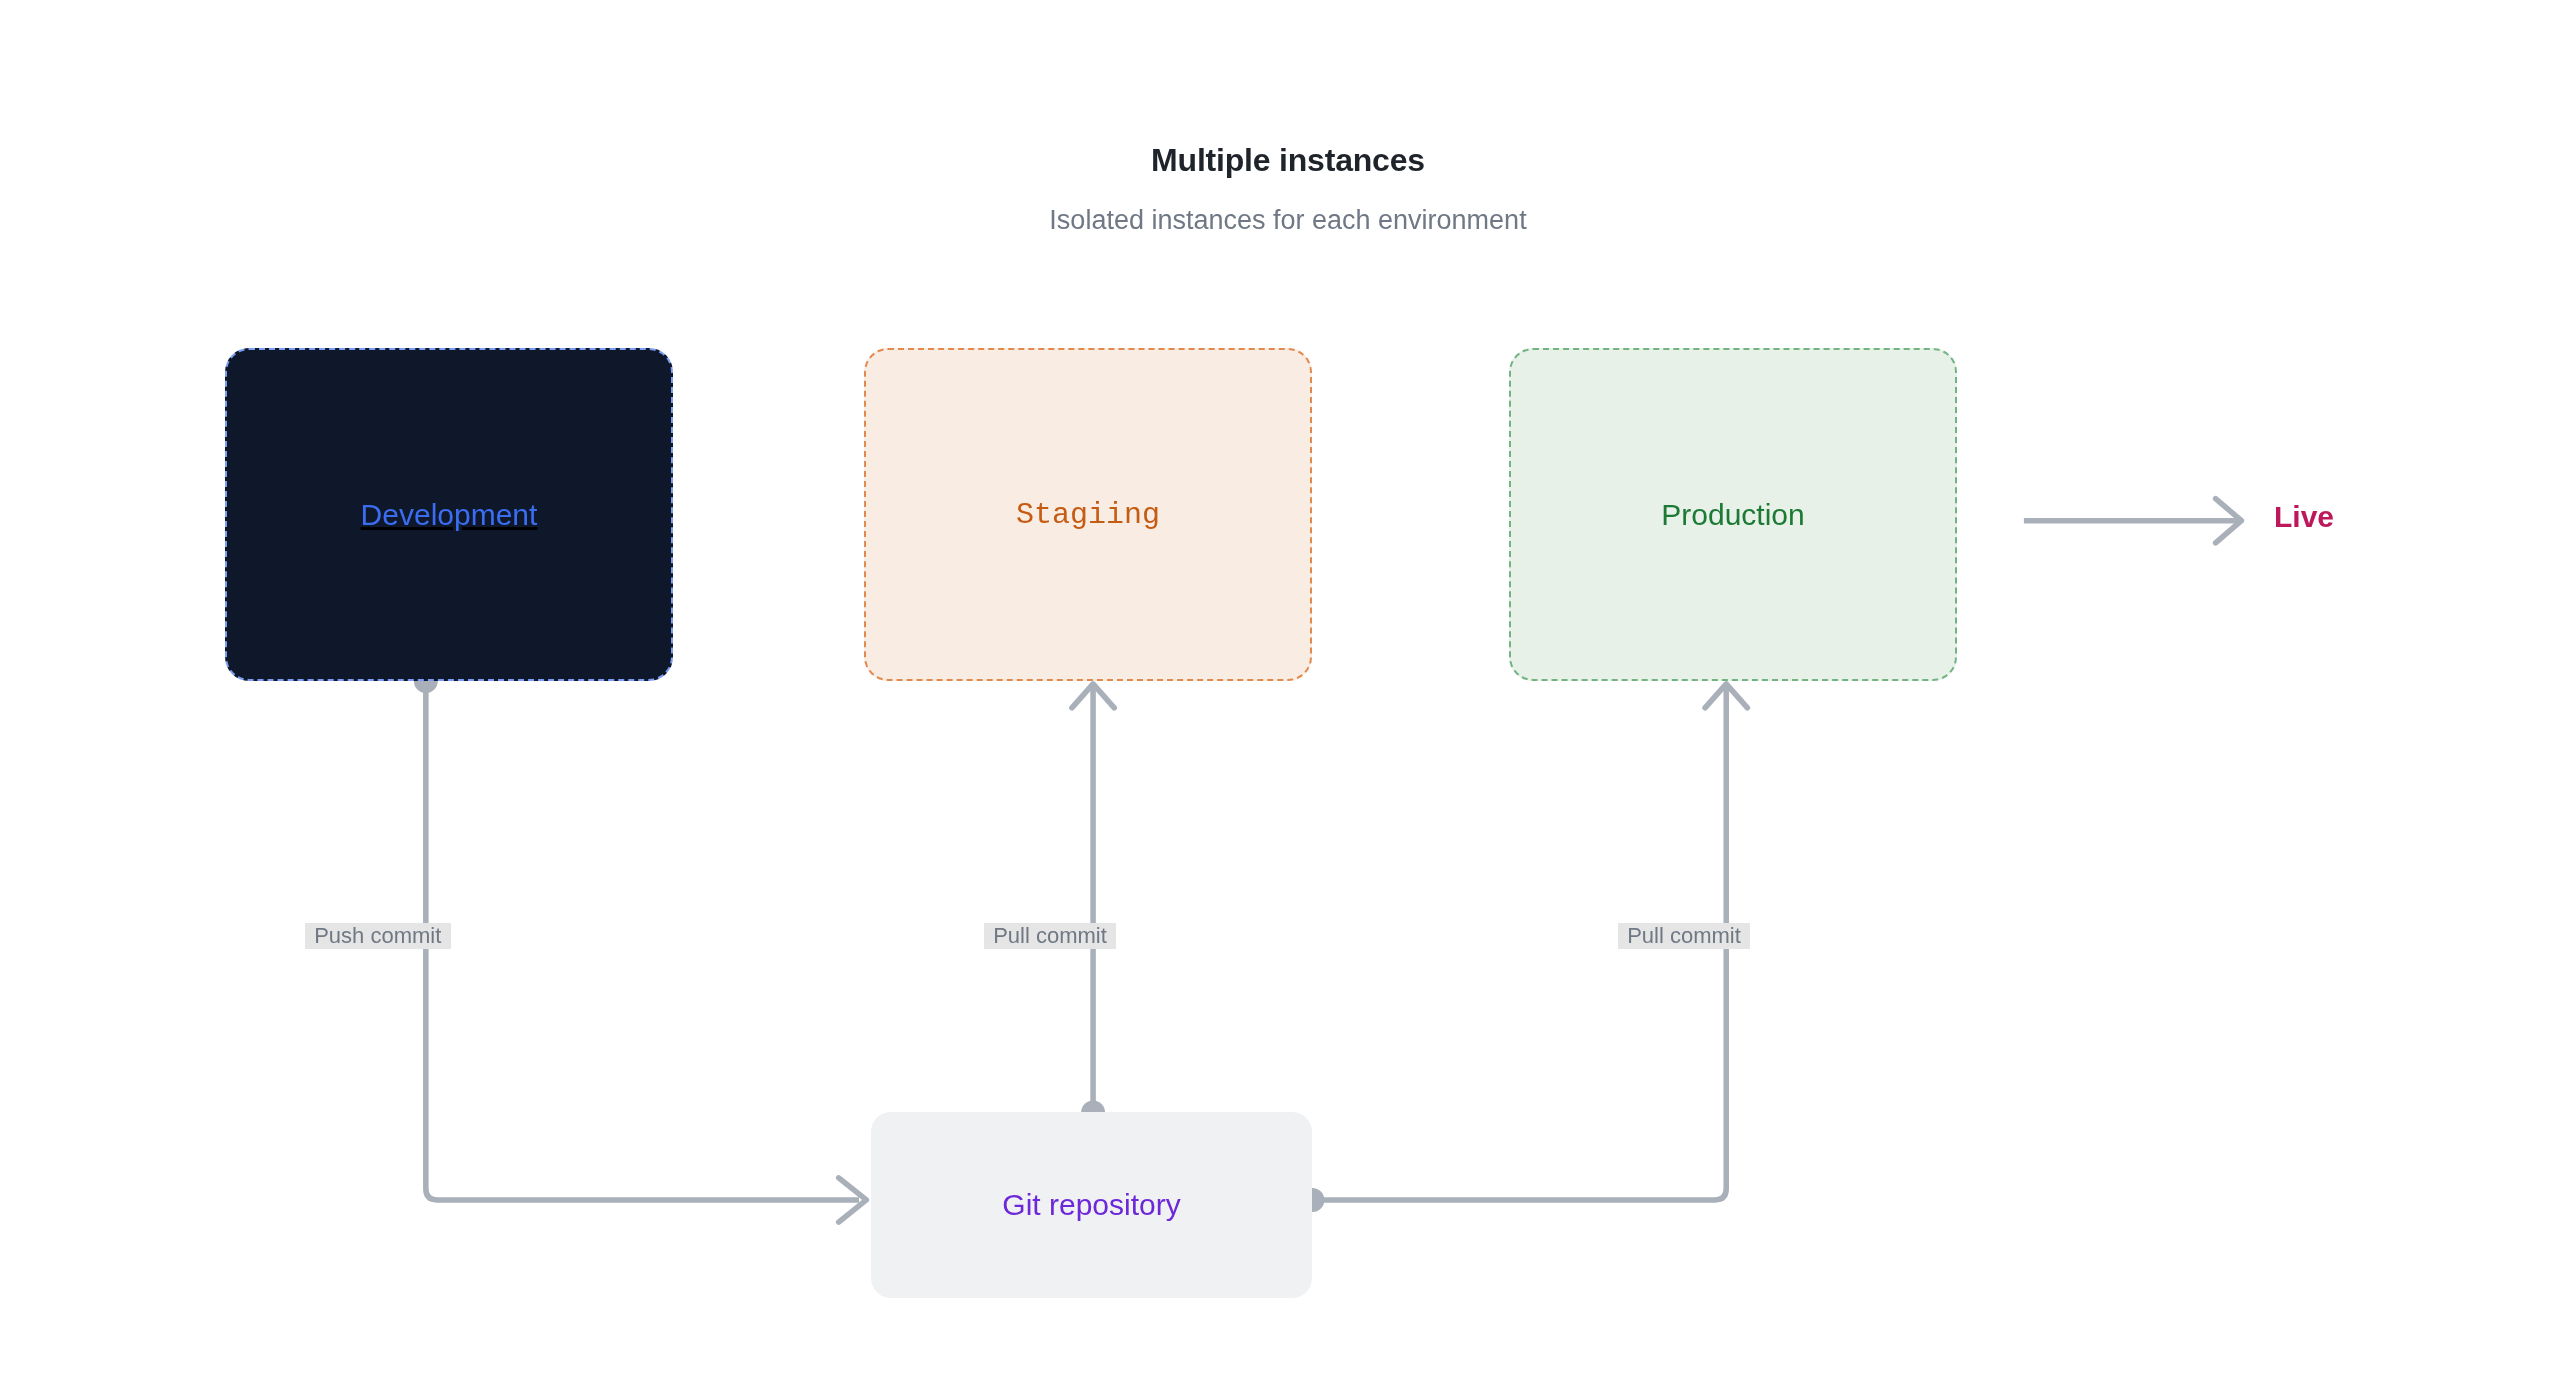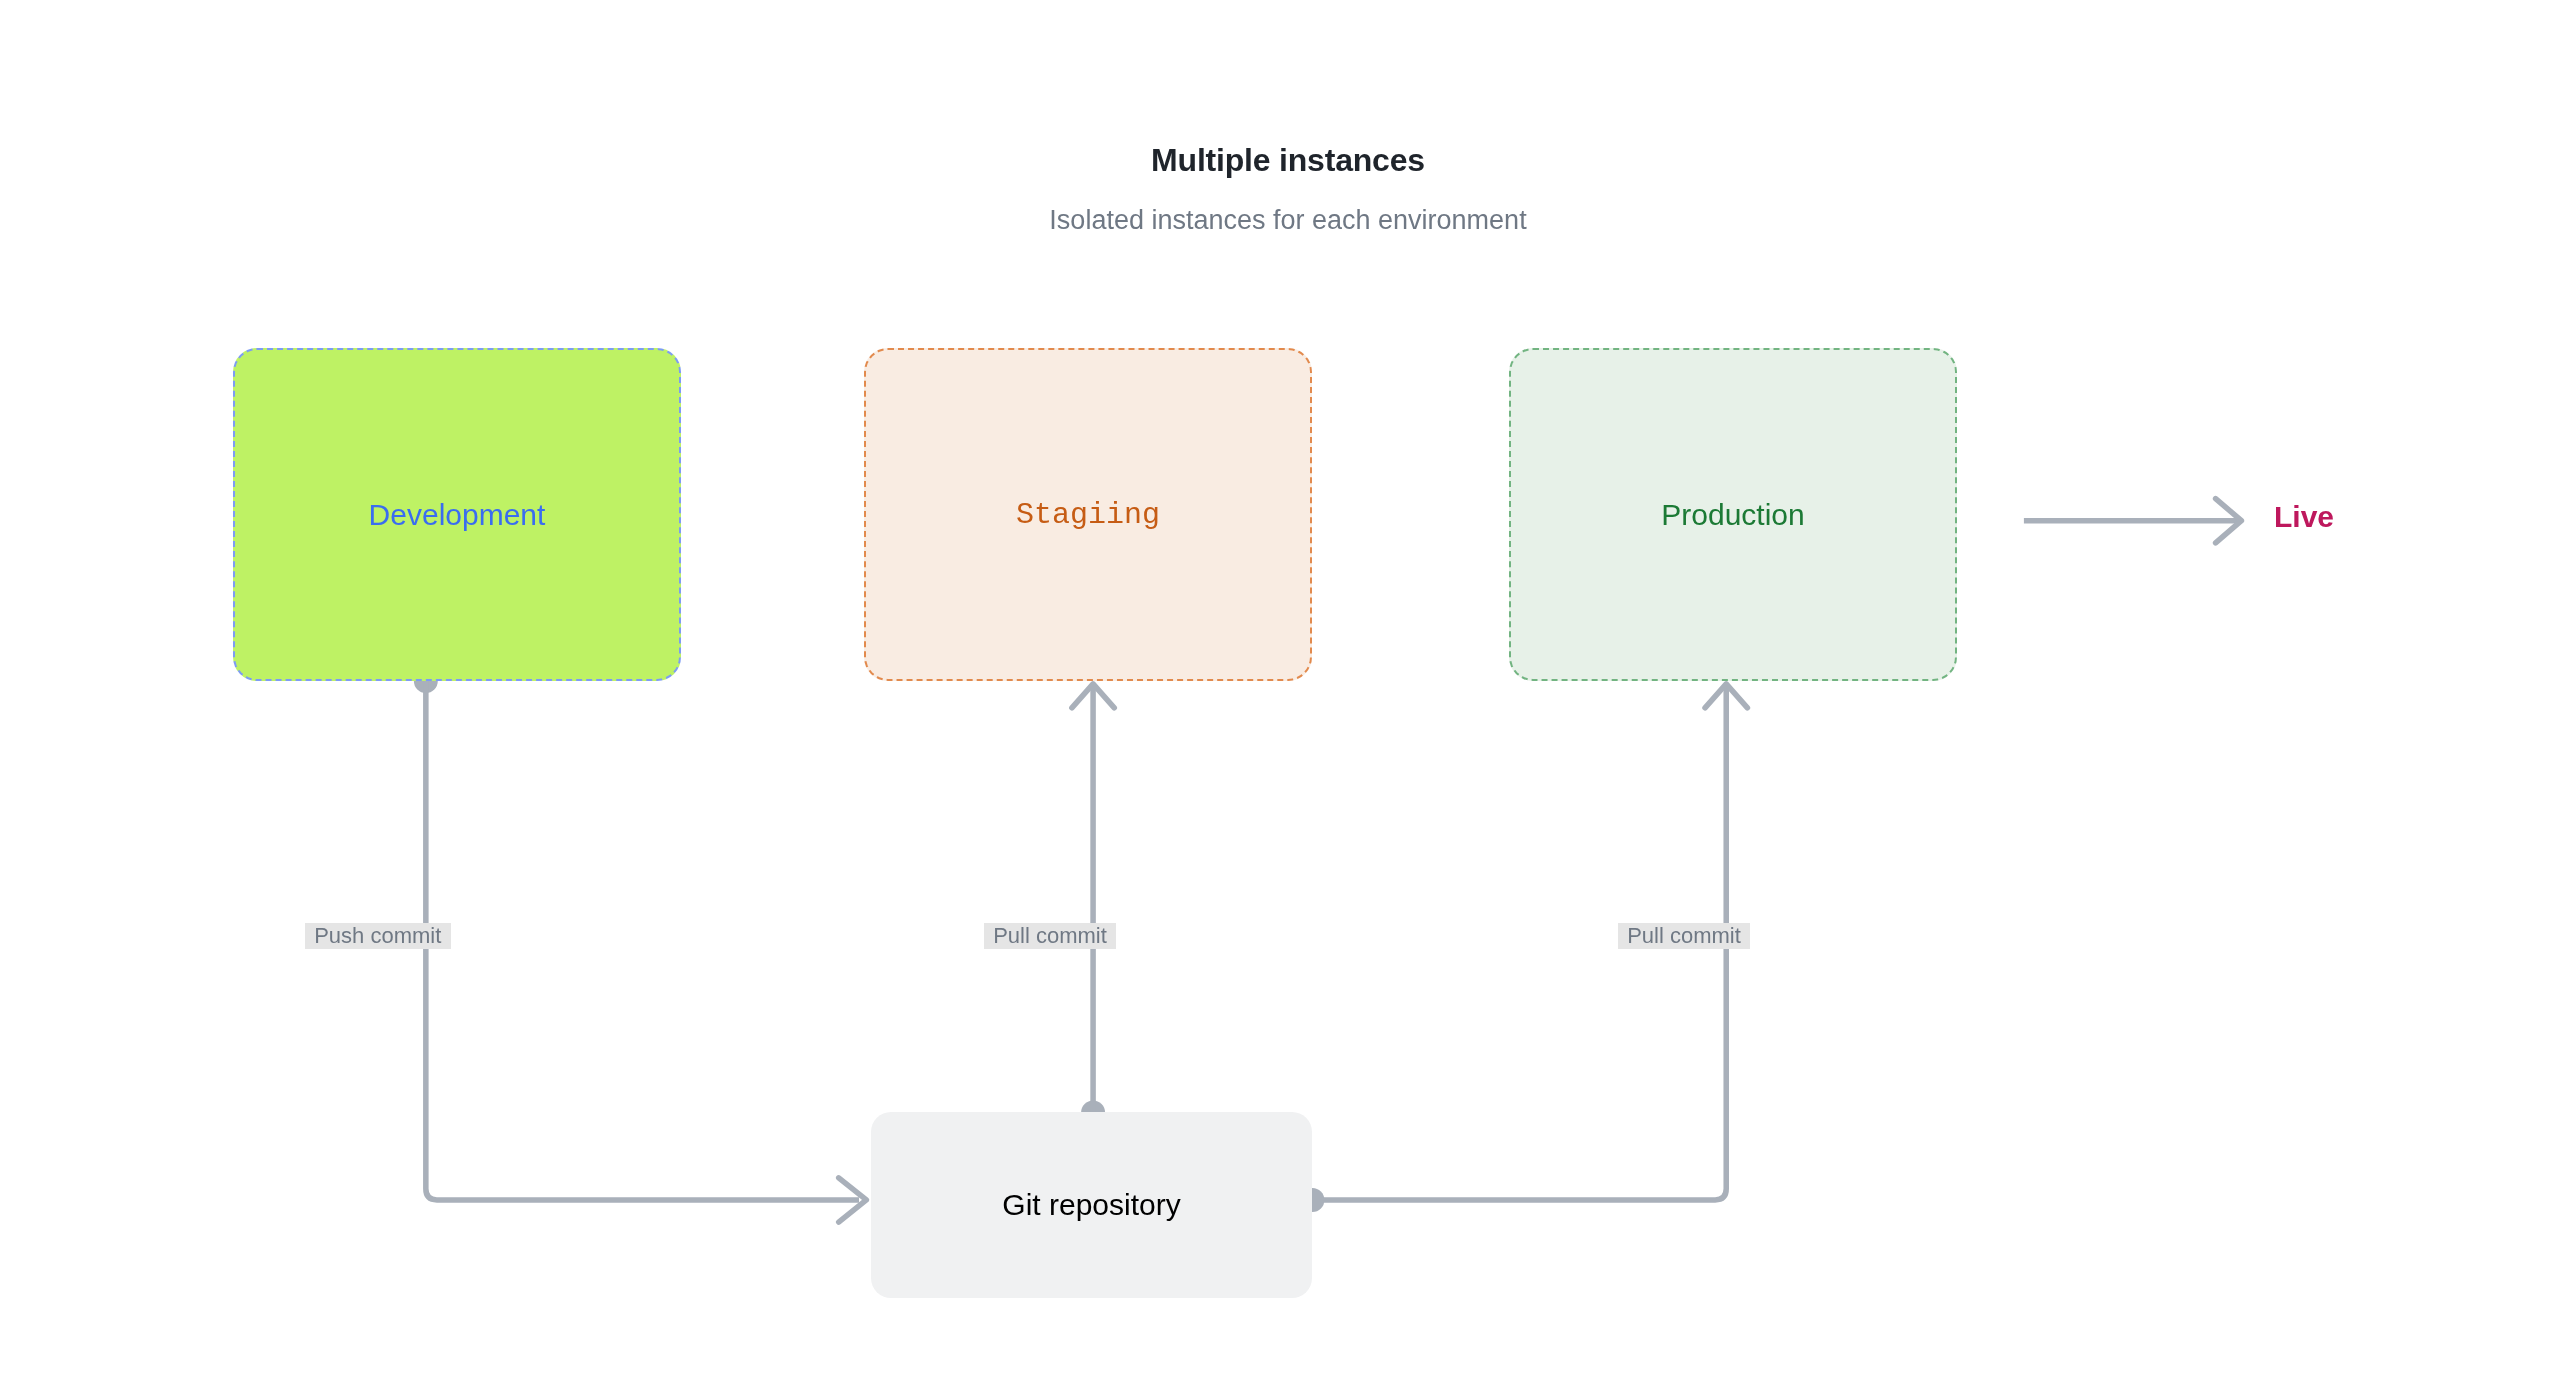--- a/index.html
+++ b/index.html
@@ -56,23 +56,24 @@
     display:flex;
     align-items:center;
     justify-content:center;
   }
   .env-label {
     font-size:30px;
     font-weight:normal;
     line-height:1.2;
   }
   #box-development {
-    left:233px; top:348px;
-    background:#bef264;
+    left:225px; top:348px;
+    background:#0f172a;
     border-color:#7d9cf3;
+    text-decoration:underline;
   }
   #box-development .env-label { color:#3a6df0; }
 
   #box-staging {
     left:864px; top:348px;
     background:#f9ece2;
     border-color:#e28a4d;
   }
   #box-staging .env-label { color:#c65c14;font-family:Liberation Mono, monospace; }
 
@@ -89,21 +90,21 @@
     left:871px; top:1112px;
     width:441px; height:186px;
     background:#f0f1f2;
     border-radius:20px;
     display:flex;
     align-items:center;
     justify-content:center;
   }
   #node-git-repository .node-label {
     font-size:30px;
-    color:#000000;
+    color:#6d28d9;
     line-height:1.2;
   }
 
   
   .edge-label {
     position:absolute;
     font-size:22px;
     color:#6f7884;
     line-height:1.2;
     white-space:nowrap;

